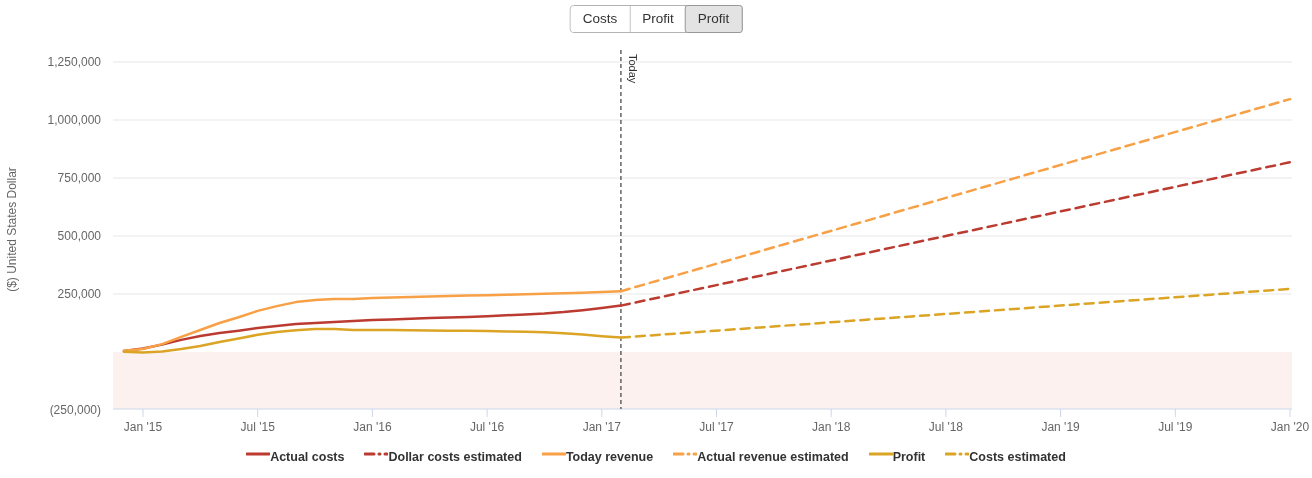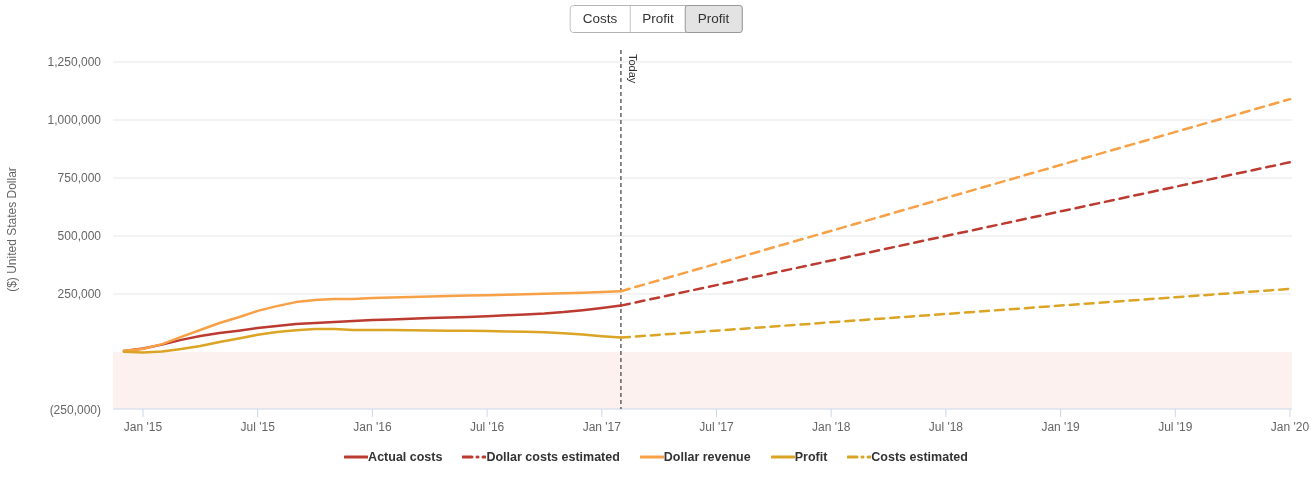--- a/index.html
+++ b/index.html
@@ -26,21 +26,21 @@
     background:#e3e3e3;border:1px solid #979797;border-radius:3px;
     margin:-1px;line-height:26px;position:relative;z-index:2;
   }
   
   #chart-svg{position:absolute;left:0;top:0;}
   
   .legend{
     position:absolute;left:0;right:0;top:450px;display:flex;
     justify-content:center;align-items:center;gap:20px;
   }
-  .legend-item{display:flex;align-items:center;cursor:pointer;}
+  .legend-item{display:flex;cursor:pointer;}
   .legend-label{font-size:12.5px;font-weight:bold;color:#333;}
 </style>
 </head>
 <body>
 
 <div class="toolbar" id="toolbar">
     <button class="tb-btn">Costs</button>
     <button class="tb-btn">Profit</button>
     <button class="tb-btn active">Profit</button>
   </div>
@@ -102,21 +102,27 @@
     <div class="legend-item">
       <svg width="24" height="8">
         <line x1="1" x2="23" y1="4" y2="4" stroke="#bb3b31" stroke-width="3" stroke-linecap="round" stroke-dasharray="9 5 1 5"></line>
       </svg>
       <span class="legend-label">Dollar costs estimated</span>
     </div>
     <div class="legend-item">
       <svg width="24" height="8">
         <line x1="1" x2="23" y1="4" y2="4" stroke="#f7a046" stroke-width="3" stroke-linecap="round"></line>
       </svg>
-      <span class="legend-label">Dollar revenue</span>
+      <span class="legend-label">Today revenue</span>
+    </div>
+    <div class="legend-item">
+      <svg width="24" height="8">
+        <line x1="1" x2="23" y1="4" y2="4" stroke="#f7a046" stroke-width="3" stroke-linecap="round" stroke-dasharray="9 5 1 5"></line>
+      </svg>
+      <span class="legend-label">Actual revenue estimated</span>
     </div>
     <div class="legend-item">
       <svg width="24" height="8">
         <line x1="1" x2="23" y1="4" y2="4" stroke="#dba425" stroke-width="3" stroke-linecap="round"></line>
       </svg>
       <span class="legend-label">Profit</span>
     </div>
     <div class="legend-item">
       <svg width="24" height="8">
         <line x1="1" x2="23" y1="4" y2="4" stroke="#dba425" stroke-width="3" stroke-linecap="round" stroke-dasharray="9 5 1 5"></line>

